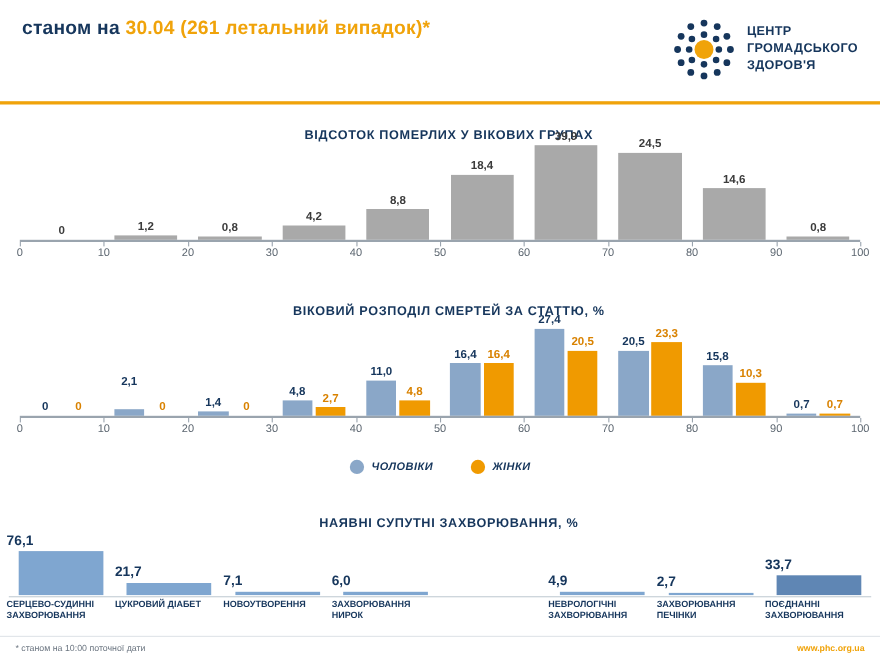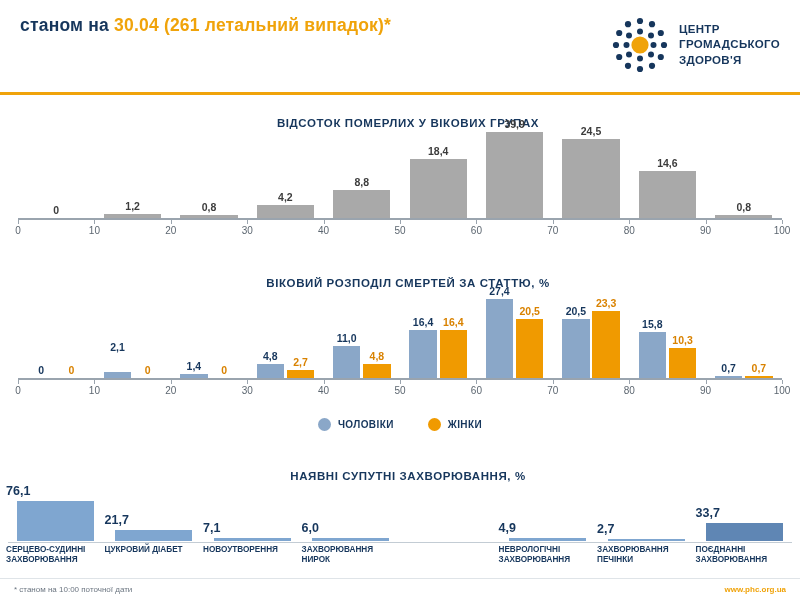--- a/index.html
+++ b/index.html
@@ -77,21 +77,21 @@
   
   #chart2 { position: absolute; left: 0; top: 272px; width: 800px; height: 135px; }
   .bar-m { background: #8aa7c8; }
   .bar-f { background: #f09a00; }
   .val-m { color: #16365c; }
   .val-f { color: #d98200; }
   .val-zero { color: #16365c; }
 
   .legend {
     position: absolute; top: 418px; left: 0; width: 800px;
-    display: flex; justify-content: center; gap: 34px; align-items: center;
+    display: flex; justify-content: center; gap: 34px; align-items: center; font-style: italic;
   }
   .legend-item { display: flex; align-items: center; gap: 7px; }
   .legend-dot { width: 13px; height: 13px; border-radius: 50%; }
   .legend-label { font-size: 10px; font-weight: bold; color: #16365c; letter-spacing: .4px; }
 
   
   #chart3 { position: absolute; left: 0; top: 484px; width: 800px; height: 90px; }
   .c3-item { position: absolute; bottom: 0; text-align: left; }
   .c3-bar { background: #7fa6d0; margin: 0 auto; }
   .c3-bar.dark { background: #5f86b4; }

